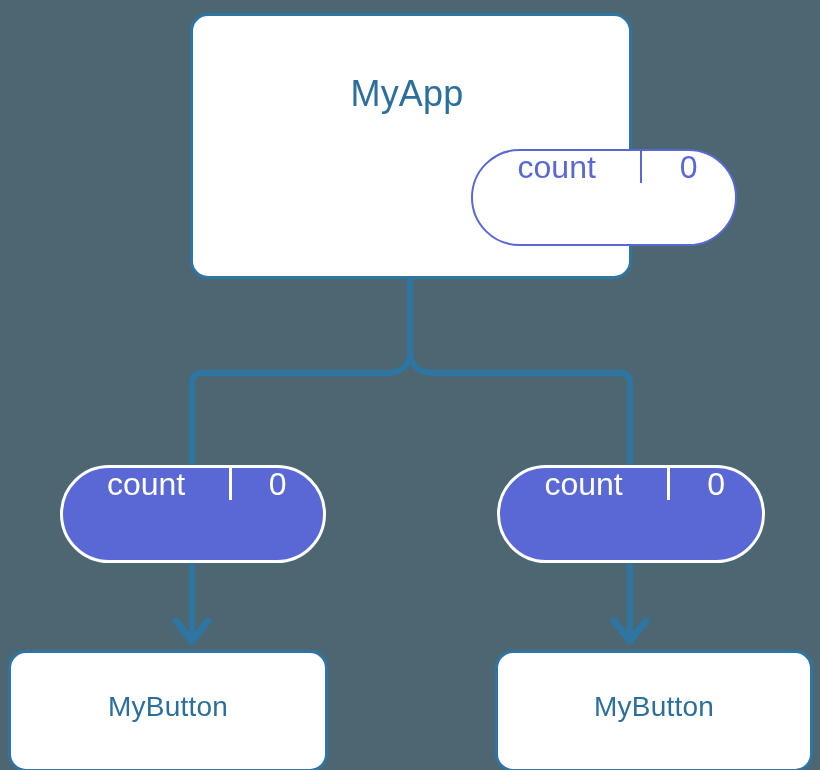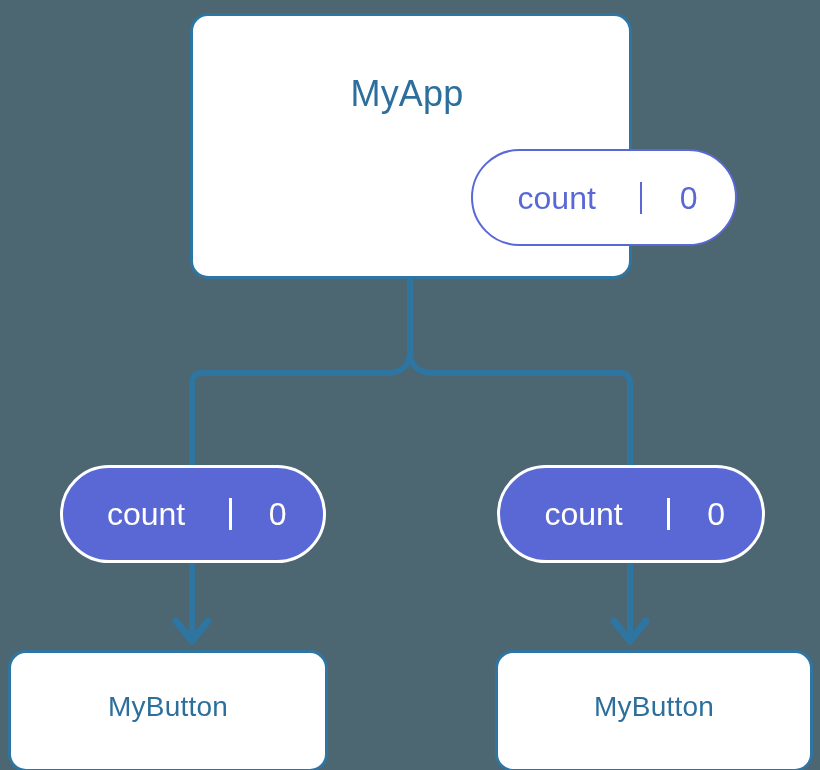--- a/index.html
+++ b/index.html
@@ -72,21 +72,21 @@
     left: 0;
     right: 0;
     top: 40px;
     font-size: 28px;
   }
 
   
   .pill {
     position: absolute;
     display: flex;
-    align-items: center;
+    align-items: flex-start;
     box-sizing: border-box;
     border-radius: 999px;
     overflow: hidden;
   }
   .pill .pill-key,
   .pill .pill-val {
     display: flex;
     align-items: center;
     justify-content: center;
     font-size: 32px;

